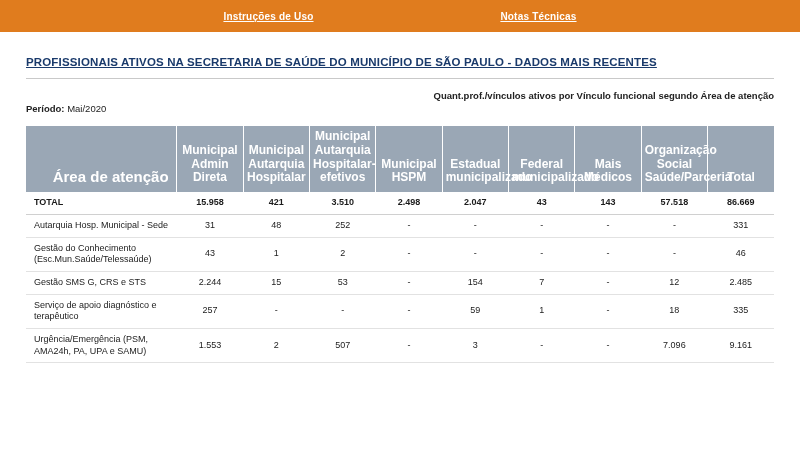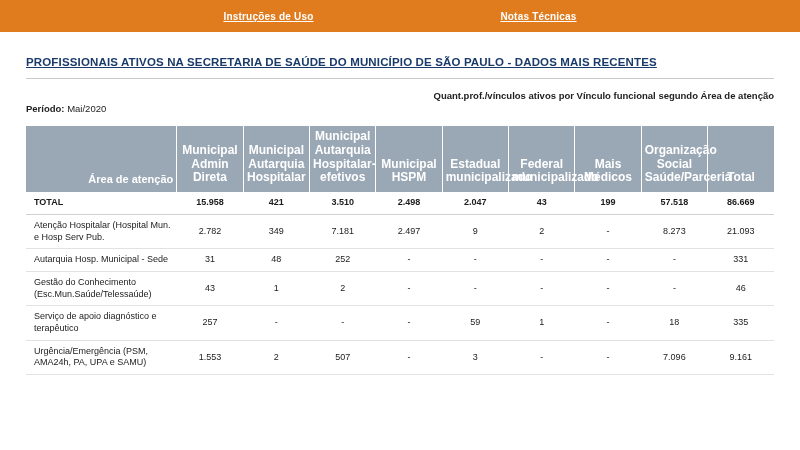--- a/index.html
+++ b/index.html
@@ -78,24 +78,24 @@
     font-size: 12px;
     font-weight: bold;
     text-align: center;
     vertical-align: bottom;
     padding: 4px 3px 7px 3px;
     line-height: 1.15;
     border-right: 1px solid #ffffff;
     height: 62px;
   }
   table.data thead th.first {
-    text-align: right;
+    text-align: center;
     padding-left: 22px;
     vertical-align: bottom;
-    font-size: 11px;
+    font-size: 15px;
   }
   table.data thead th:last-child { border-right: none; }
   table.data tbody td {
     font-size: 9px;
     color: #1b1b1b;
     padding: 5px 5px;
     text-align: center;
     border-bottom: 1px solid #e2e2e2;
     line-height: 1.3;
     vertical-align: middle;
@@ -163,35 +163,23 @@
     </thead>
     <tbody>
         <tr class="total">
           <td class="label">TOTAL</td>
           <td>15.958</td>
           <td>421</td>
           <td>3.510</td>
           <td>2.498</td>
           <td>2.047</td>
           <td>43</td>
-          <td>199</td>
+          <td>143</td>
           <td>57.518</td>
           <td>86.669</td>
-        </tr>
-        <tr>
-          <td class="label">Atenção Hospitalar (Hospital Mun. e Hosp Serv Pub.</td>
-          <td>2.782</td>
-          <td>349</td>
-          <td>7.181</td>
-          <td>2.497</td>
-          <td>9</td>
-          <td>2</td>
-          <td>-</td>
-          <td>8.273</td>
-          <td>21.093</td>
         </tr>
         <tr>
           <td class="label">Autarquia Hosp. Municipal - Sede</td>
           <td>31</td>
           <td>48</td>
           <td>252</td>
           <td>-</td>
           <td>-</td>
           <td>-</td>
           <td>-</td>
@@ -204,20 +192,32 @@
           <td>1</td>
           <td>2</td>
           <td>-</td>
           <td>-</td>
           <td>-</td>
           <td>-</td>
           <td>-</td>
           <td>46</td>
         </tr>
         <tr>
+          <td class="label">Gestão SMS G, CRS e STS</td>
+          <td>2.244</td>
+          <td>15</td>
+          <td>53</td>
+          <td>-</td>
+          <td>154</td>
+          <td>7</td>
+          <td>-</td>
+          <td>12</td>
+          <td>2.485</td>
+        </tr>
+        <tr>
           <td class="label">Serviço de apoio diagnóstico e terapêutico</td>
           <td>257</td>
           <td>-</td>
           <td>-</td>
           <td>-</td>
           <td>59</td>
           <td>1</td>
           <td>-</td>
           <td>18</td>
           <td>335</td>

